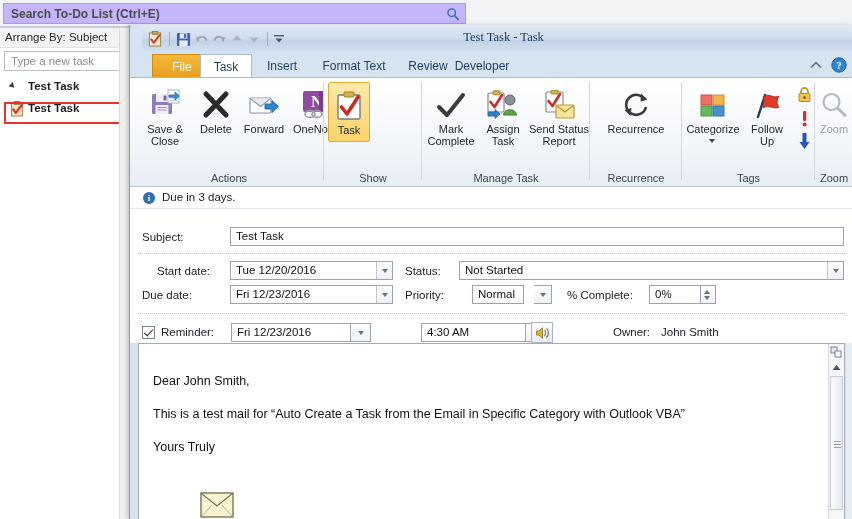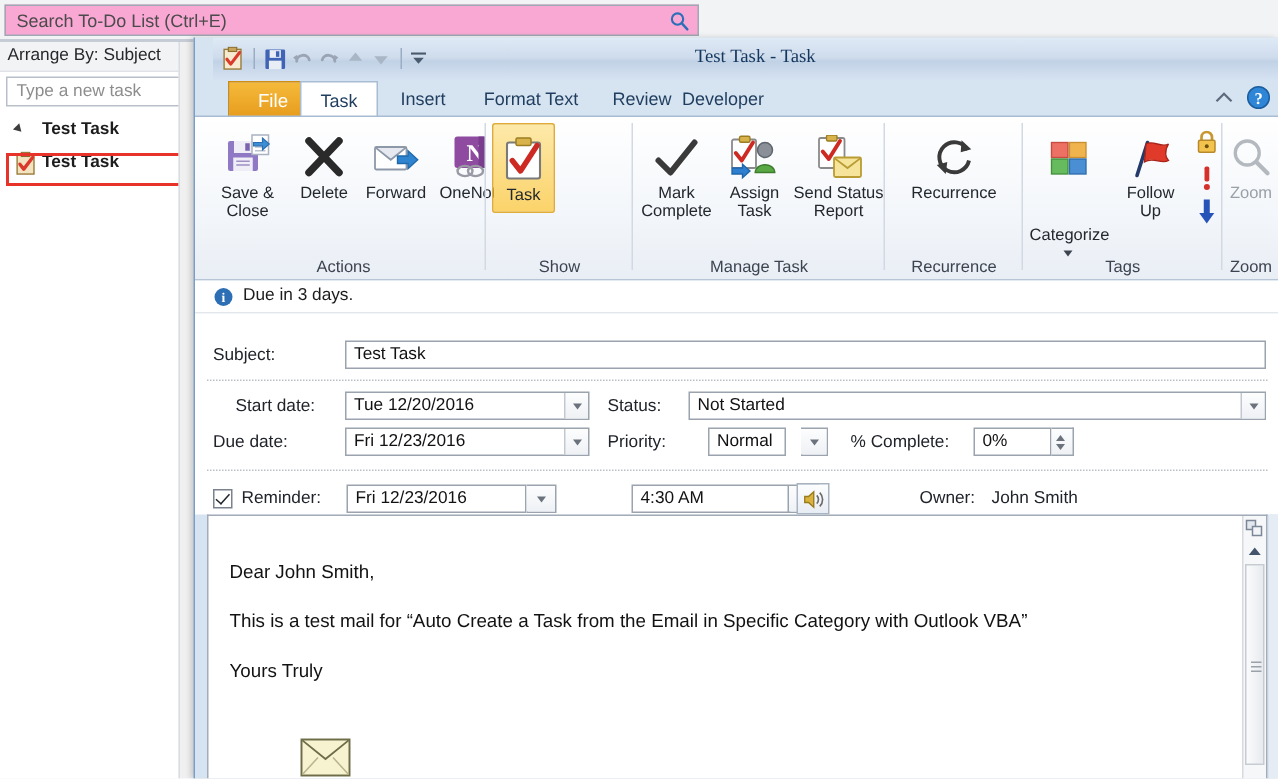--- a/index.html
+++ b/index.html
@@ -9,21 +9,21 @@
     font-size:11.5px;color:#1a1a1a;background:#ffffff;
     -webkit-font-smoothing:antialiased;
   }
   #root{position:relative;width:852px;height:519px;overflow:hidden;background:#fff;}
 
   
   .bg-pane{position:absolute;left:0;top:0;width:852px;height:519px;background:#ffffff;}
   .search-row{position:absolute;left:0;top:0;width:852px;height:26px;background:#f2f3f5;}
   .search-box{
     position:absolute;left:3px;top:3px;width:463px;height:21px;
-    background:#f9a8d4;border:1px solid #a0a8b4;box-sizing:border-box;
+    background:#c4b5fd;border:1px solid #a0a8b4;box-sizing:border-box;font-weight:bold;
   }
   .search-text{
     position:absolute;left:7px;top:3px;font-size:12px;color:#4b4b4b;
     white-space:nowrap;letter-spacing:0px;
   }
   .search-icon{position:absolute;right:5px;top:3px;width:14px;height:14px;}
   .search-underline{position:absolute;left:0;top:26px;width:852px;height:2px;background:#c6ccd6;}
 
   .arrange-row{
     position:absolute;left:0;top:28px;width:131px;height:20px;
@@ -451,21 +451,21 @@
               <path d="M9.5 26 L3.5 20 L10.5 18 Z" fill="#3a3a3a"></path>
             </svg>
           </span>
           <span class="lbl">Recurrence</span>
         </div>
         <div class="glabel">Recurrence</div>
         <div class="gsep"></div>
       </div>
 
       <div class="rgroup" style="left:552px;width:133px;">
-        <div class="rbtn" style="left:0px;width:62px;gap:28px;">
+        <div class="rbtn" style="left:0px;width:62px;">
           <span class="ico">
             <svg width="30" height="28" viewBox="0 0 30 28">
               <rect x="3" y="3" width="11" height="10" fill="#ec7064" stroke="#c94b40" stroke-width="0.9"></rect>
               <rect x="15" y="3" width="11" height="10" fill="#f0b44f" stroke="#c98f2e" stroke-width="0.9"></rect>
               <rect x="3" y="14" width="11" height="10" fill="#66bb5e" stroke="#43913d" stroke-width="0.9"></rect>
               <rect x="15" y="14" width="11" height="10" fill="#4a8fd4" stroke="#2f6dae" stroke-width="0.9"></rect>
             </svg>
           </span>
           <span class="lbl">Categorize</span>
           <span style="position:absolute;bottom:-8px;left:27px;width:0;height:0;border-left:3.5px solid transparent;border-right:3.5px solid transparent;border-top:4px solid #3c4450;"></span>

